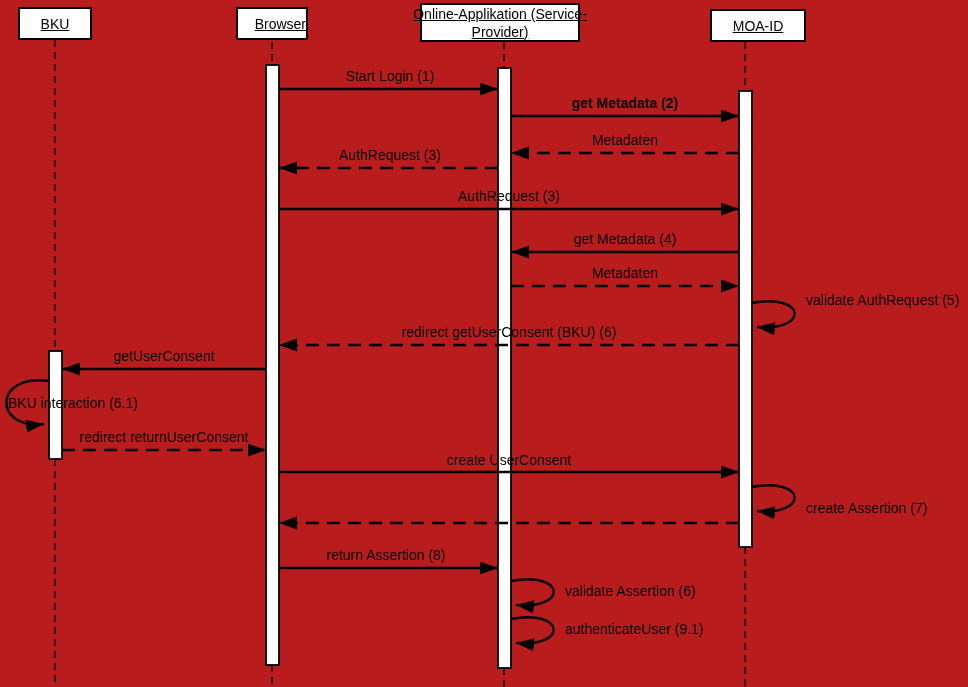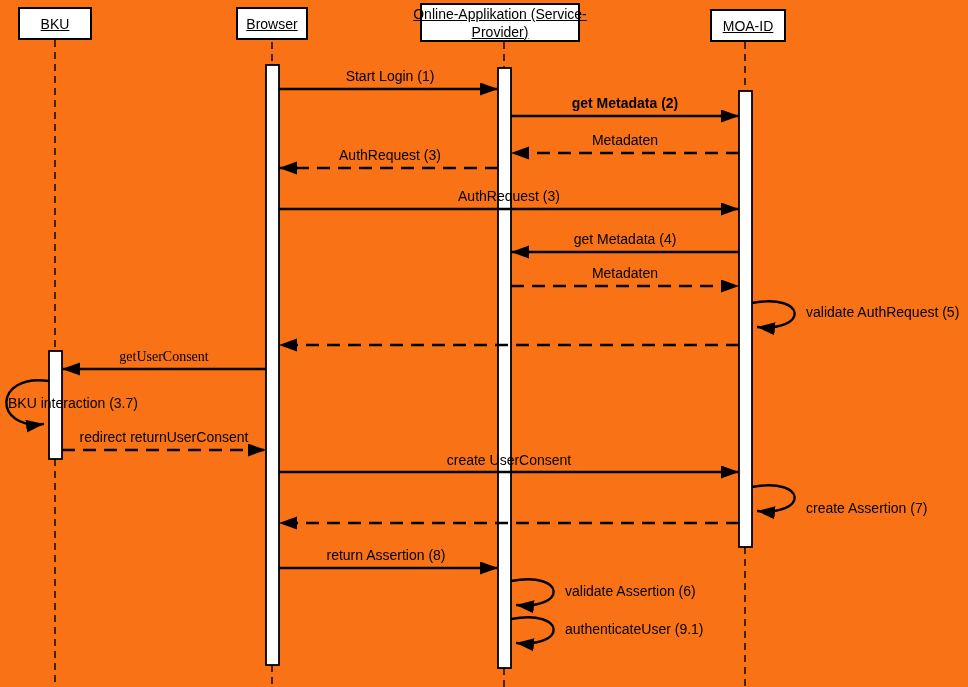--- a/index.html
+++ b/index.html
@@ -6,21 +6,21 @@
     margin: 0;
     padding: 0;
     background: #ffffff;
     font-family: "Liberation Sans", sans-serif;
     color: #000000;
   }
   .canvas {
     position: relative;
     width: 968px;
     height: 687px;
-    background: #f97316;
+    background: #b91c1c;
     overflow: hidden;
   }
   .diagram-svg {
     position: absolute;
     left: 0;
     top: 0;
   }
   .lifeline {
     stroke: #000000;
     stroke-width: 1.4;
@@ -123,41 +123,42 @@
       <path class="loop-path" d="M49,381 C-7,373 -7,430 44,424" marker-end="url(#arrow)"></path>
       <path class="loop-path" d="M752,487 C808,477 808,516 757,511" marker-end="url(#arrow)"></path>
       <path class="loop-path" d="M511,581 C567,571 567,610 516,605" marker-end="url(#arrow)"></path>
       <path class="loop-path" d="M511,619 C567,609 567,648 516,643" marker-end="url(#arrow)"></path>
     </g>
   </svg>
 
   <div class="actor-box" style="left:18px; top:7px; width:74px; height:33px;">
     <span>BKU</span>
   </div>
-  <div class="actor-box" style="left:236px; top:7px; width:72px; height:33px;">
+  <div class="actor-box" style="left:236px; top:7px; width:72px; height:33px;align-items:flex-end;">
     <span>Browser</span>
   </div>
   <div class="actor-box" style="left:420px; top:3px; width:160px; height:39px;">
     <span>Online-Applikation (Service-</span>
     <span>Provider)</span>
   </div>
-  <div class="actor-box" style="left:710px; top:9px; width:76px; height:33px;">
+  <div class="actor-box" style="left:710px; top:9px; width:96px; height:33px;">
     <span>MOA-ID</span>
   </div>
 
   <div class="msg-label" style="left:390px; top:68px;">Start Login (1)</div>
   <div class="msg-label" style="left:625px; top:95px;font-weight:bold;">get Metadata (2)</div>
   <div class="msg-label" style="left:625px; top:132px;">Metadaten</div>
   <div class="msg-label" style="left:390px; top:147px;">AuthRequest (3)</div>
   <div class="msg-label" style="left:509px; top:188px;">AuthRequest (3)</div>
   <div class="msg-label" style="left:625px; top:231px;">get Metadata (4)</div>
   <div class="msg-label" style="left:625px; top:265px;">Metadaten</div>
-  <div class="msg-label left-aligned" style="left:806px; top:304px;text-align:center;">validate AuthRequest (5)</div>
-  <div class="msg-label" style="left:164px; top:348px;font-family:Liberation Serif, serif;">getUserConsent</div>
-  <div class="msg-label left-aligned" style="left:8px; top:395px;">BKU interaction (3.7)</div>
+  <div class="msg-label left-aligned" style="left:806px; top:292px;text-align:center;">validate AuthRequest (5)</div>
+  <div class="msg-label" style="left:509px; top:324px;">redirect getUserConsent (BKU) (6)</div>
+  <div class="msg-label" style="left:164px; top:348px;">getUserConsent</div>
+  <div class="msg-label left-aligned" style="left:8px; top:395px;">BKU interaction (6.1)</div>
   <div class="msg-label" style="left:164px; top:429px;">redirect returnUserConsent</div>
   <div class="msg-label" style="left:509px; top:452px;">create UserConsent</div>
   <div class="msg-label left-aligned" style="left:806px; top:488px;margin-top:12px;">create Assertion (7)</div>
   <div class="msg-label" style="left:386px; top:547px;">return Assertion (8)</div>
   <div class="msg-label left-aligned" style="left:565px; top:583px;">validate Assertion (6)</div>
   <div class="msg-label left-aligned" style="left:565px; top:621px;">authenticateUser (9.1)</div>
 
 </div>
 
 </body></html>

